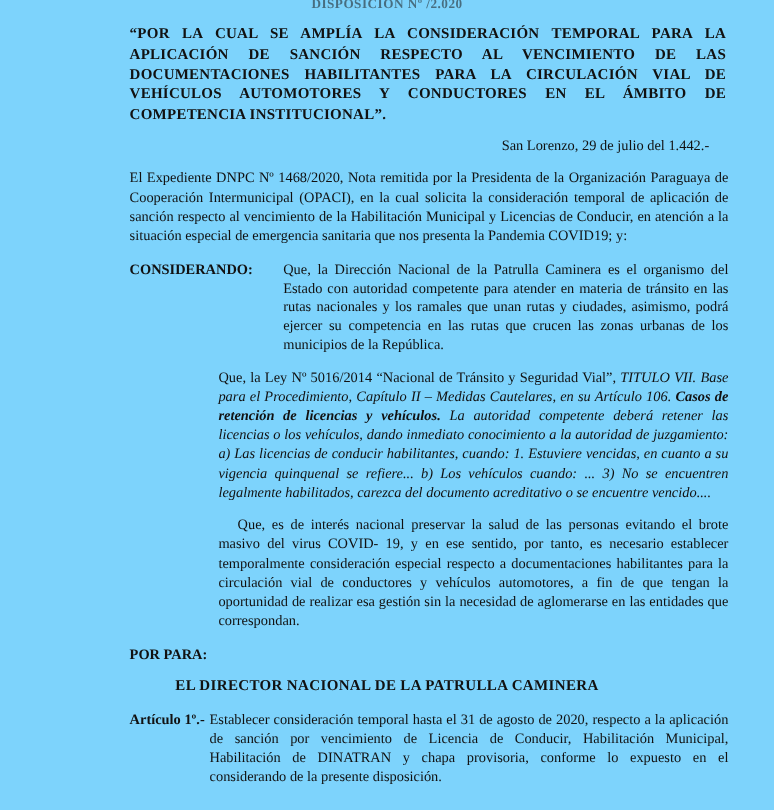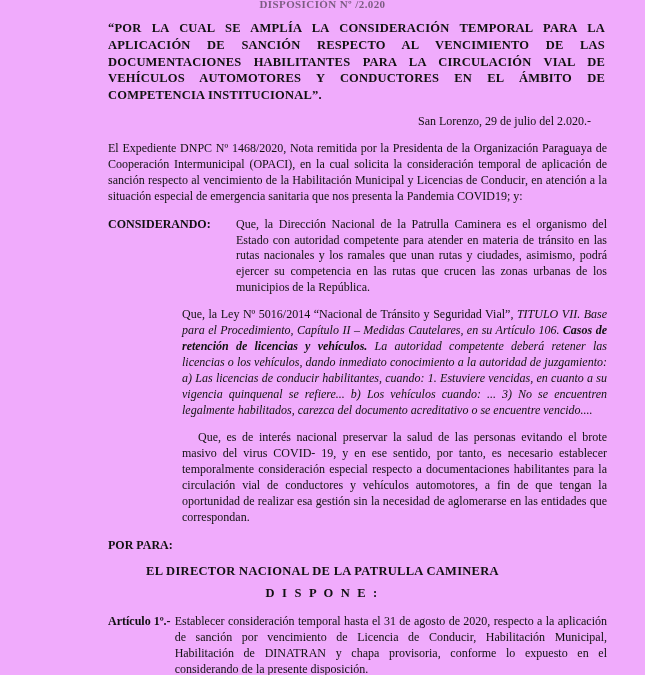--- a/index.html
+++ b/index.html
@@ -11,21 +11,21 @@
     height: 675px;
     background: #ffffff;
     font-family: "Liberation Serif", serif;
     color: #111111;
     overflow: hidden;
   }
   .page {
     position: relative;
     width: 645px;
     height: 675px;
-    background: #f0abfc;
+    background: #7dd3fc;
     box-sizing: border-box;
     padding: 0 22px 0 22px;
   }
   .top-strip {
     height: 8px;
     width: 100%;
     overflow: hidden;
     color: #1b1b1b;
     font-size: 11px;
     line-height: 8px;
@@ -118,21 +118,21 @@
 </style>
 </head>
 <body>
 
 <div class="page">
 
   <div class="top-strip">DISPOSICIÓN Nº   /2.020</div>
 
   <div class="title-block">“POR LA CUAL SE AMPLÍA LA CONSIDERACIÓN TEMPORAL PARA LA APLICACIÓN DE SANCIÓN RESPECTO AL VENCIMIENTO DE LAS DOCUMENTACIONES HABILITANTES PARA LA CIRCULACIÓN VIAL DE VEHÍCULOS AUTOMOTORES Y CONDUCTORES EN EL ÁMBITO DE COMPETENCIA INSTITUCIONAL”.</div>
 
-  <div class="date-line">San Lorenzo, 29 de julio del 2.020.-</div>
+  <div class="date-line">San Lorenzo, 29 de julio del 1.442.-</div>
 
   <div class="clause">
     <div class="body">El Expediente DNPC Nº 1468/2020, Nota remitida por la Presidenta de la Organización Paraguaya de Cooperación Intermunicipal (OPACI), en la cual solicita la consideración temporal de aplicación de sanción respecto al vencimiento de la Habilitación Municipal y Licencias de Conducir, en atención a la situación especial de emergencia sanitaria que nos presenta la Pandemia COVID19; y:</div>
   </div>
 
   <div class="clause">
     <div class="label w-consid">CONSIDERANDO:</div>
     <div class="body">Que, la Dirección Nacional de la Patrulla Caminera es el organismo del Estado con autoridad competente para atender en materia de tránsito en las rutas nacionales y los ramales que unan rutas y ciudades, asimismo, podrá ejercer su competencia en las rutas que crucen las zonas urbanas de los municipios de la República.</div>
   </div>
 
@@ -140,20 +140,19 @@
     <span>Que, la Ley Nº 5016/2014 “Nacional de Tránsito y Seguridad Vial”, </span><span class="it">TITULO VII. Base para el Procedimiento, Capítulo II – Medidas Cautelares, en su Artículo 106. </span><span class="bi">Casos de retención de licencias y vehículos. </span><span class="it">La autoridad competente deberá retener las licencias o los vehículos, dando inmediato conocimiento a la autoridad de juzgamiento: a) Las licencias de conducir habilitantes, cuando: 1. Estuviere vencidas, en cuanto a su vigencia quinquenal se refiere... b) Los vehículos cuando: ... 3) No se encuentren legalmente habilitados, carezca del documento acreditativo o se encuentre vencido....</span>
   </div>
 
   <div class="para indent-first">Que, es de interés nacional preservar la salud de las personas evitando el brote masivo del virus COVID- 19, y en ese sentido, por tanto, es necesario establecer temporalmente consideración especial respecto a documentaciones habilitantes para la circulación vial de conductores y vehículos automotores, a fin de que tengan la oportunidad de realizar esa gestión sin la necesidad de aglomerarse en las entidades que correspondan.</div>
 
   <div class="clause">
     <div class="label w-portanto">POR PARA:</div>
   </div>
 
   <div class="center-head">EL   DIRECTOR NACIONAL DE LA PATRULLA CAMINERA</div>
-  <div class="center-sub">D I S P O N E :</div>
 
   <div class="article">
     <div class="art-label">Artículo 1º.-</div>
     <div class="art-body">Establecer consideración temporal hasta el 31 de agosto de 2020, respecto a la aplicación de sanción por vencimiento de Licencia de Conducir, Habilitación Municipal, Habilitación de DINATRAN y chapa provisoria, conforme lo expuesto en el considerando de la presente disposición.</div>
   </div>
 
 </div>
 
 </body></html>

